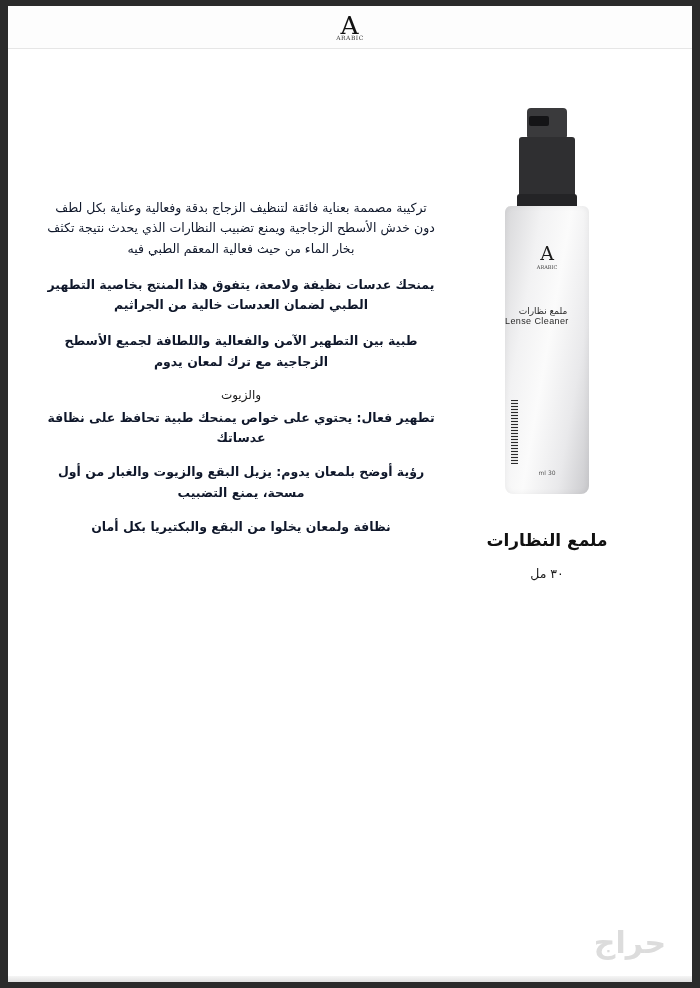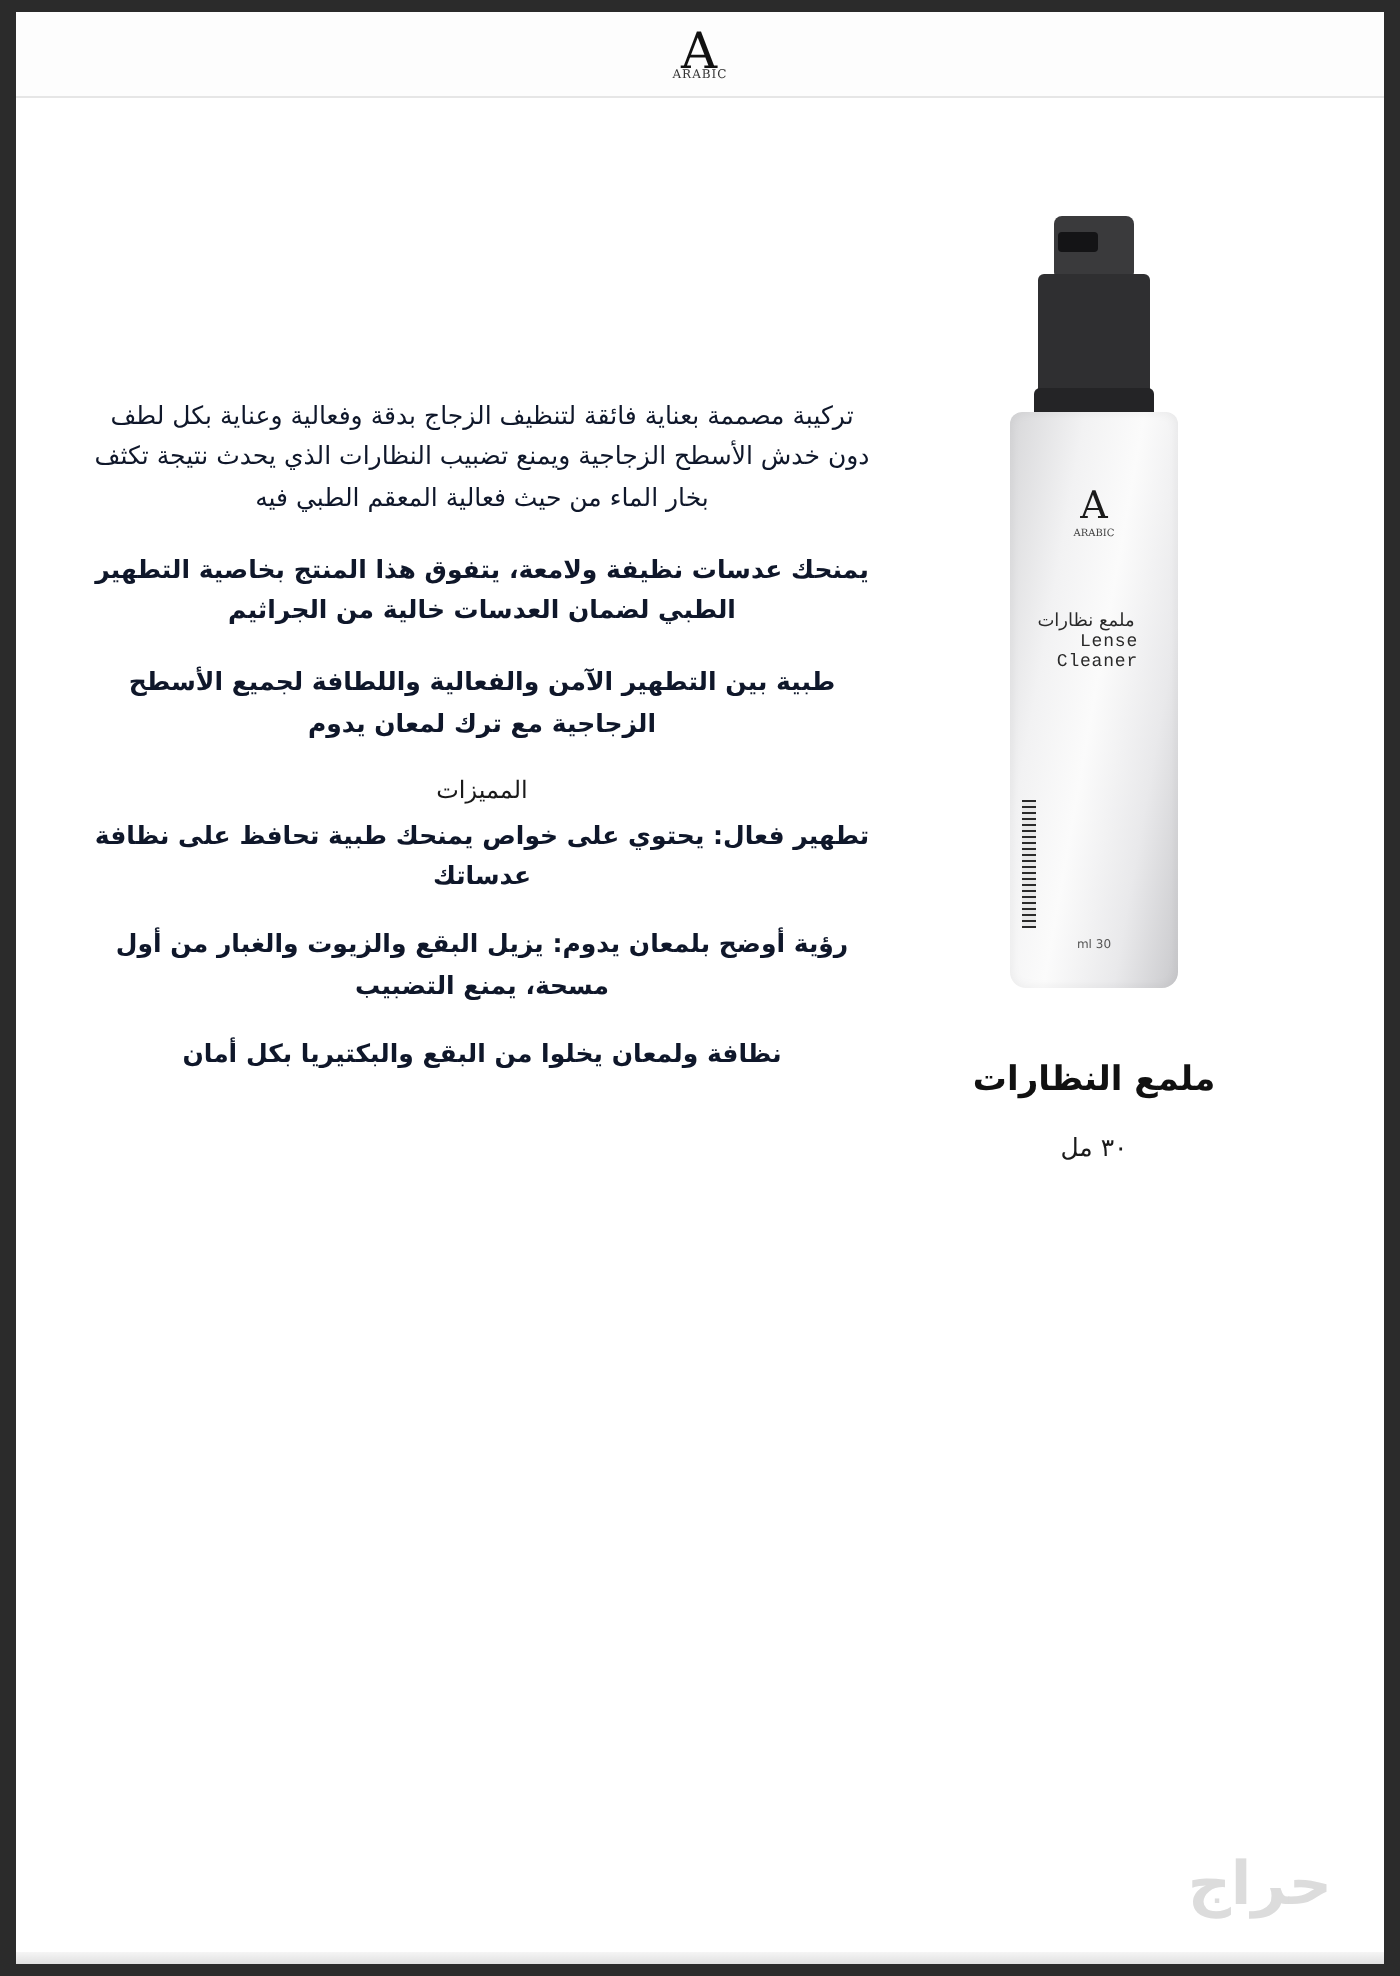--- a/index.html
+++ b/index.html
@@ -195,22 +195,22 @@
     font-size: 9px;
     color: #2a2a2a;
     direction: rtl;
     margin-top: 16px;
   }
   .bottle-en {
     position: absolute;
     left: 0;
     top: 110px;
     width: 64px;
-    text-align: right;
-    font-family: Liberation Mono, monospace;
+    text-align: left;
+    font-family: Liberation Sans, sans-serif;
     font-size: 9px;
     color: #2a2a2a;
     letter-spacing: 0.4px;
   }
   .bottle-vol {
     position: absolute;
     left: 0;
     bottom: 18px;
     width: 84px;
     text-align: center;
@@ -280,21 +280,21 @@
       </div>
     </div>
 
     <div class="content">
 
       <div class="text-col">
         <p class="para">تركيبة مصممة بعناية فائقة لتنظيف الزجاج بدقة وفعالية وعناية بكل لطف دون خدش الأسطح الزجاجية ويمنع تضبيب النظارات الذي يحدث نتيجة تكثف بخار الماء من حيث فعالية المعقم الطبي فيه</p>
         <p class="para bold">يمنحك عدسات نظيفة ولامعة، يتفوق هذا المنتج بخاصية التطهير الطبي لضمان العدسات خالية من الجراثيم</p>
         <p class="para bold">طبية بين التطهير الآمن والفعالية واللطافة لجميع الأسطح الزجاجية مع ترك لمعان يدوم</p>
 
-        <p class="features-label">المميزات</p>
+        <p class="features-label">والزيوت</p>
 
         <p class="para bold tight">تطهير فعال: يحتوي على خواص يمنحك طبية تحافظ على نظافة عدساتك</p>
         <p class="para bold tight">رؤية أوضح بلمعان يدوم: يزيل البقع والزيوت والغبار من أول مسحة، يمنع التضبيب</p>
         <p class="para bold">نظافة ولمعان يخلوا من البقع والبكتيريا بكل أمان</p>
       </div>
 
       <div class="product-col">
         <div class="bottle">
           <div class="nozzle-cap"></div>
           <div class="nozzle-head"></div>

